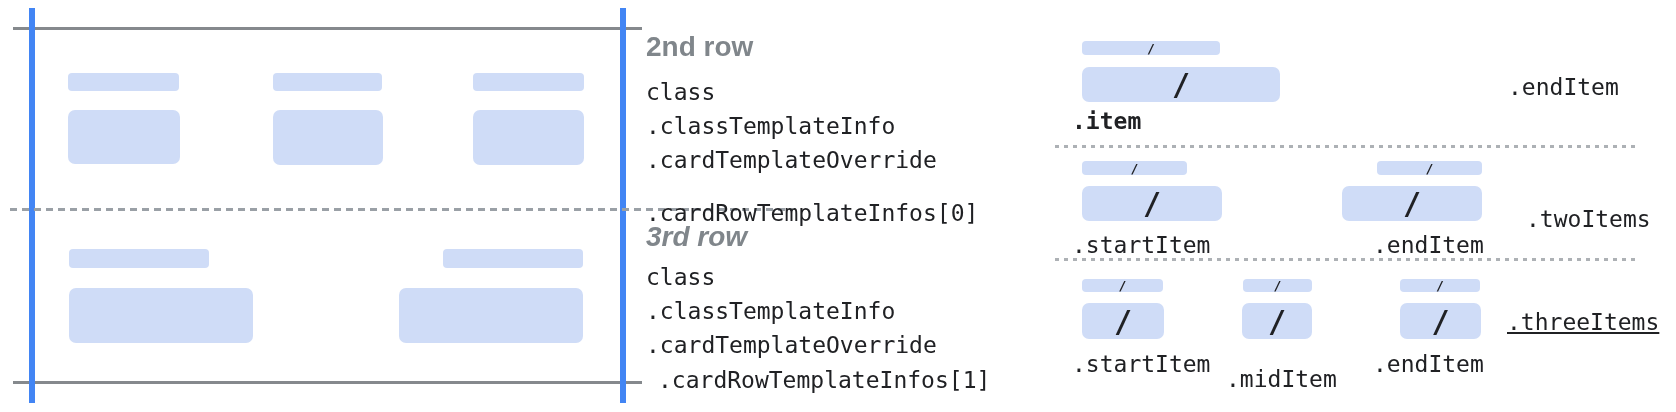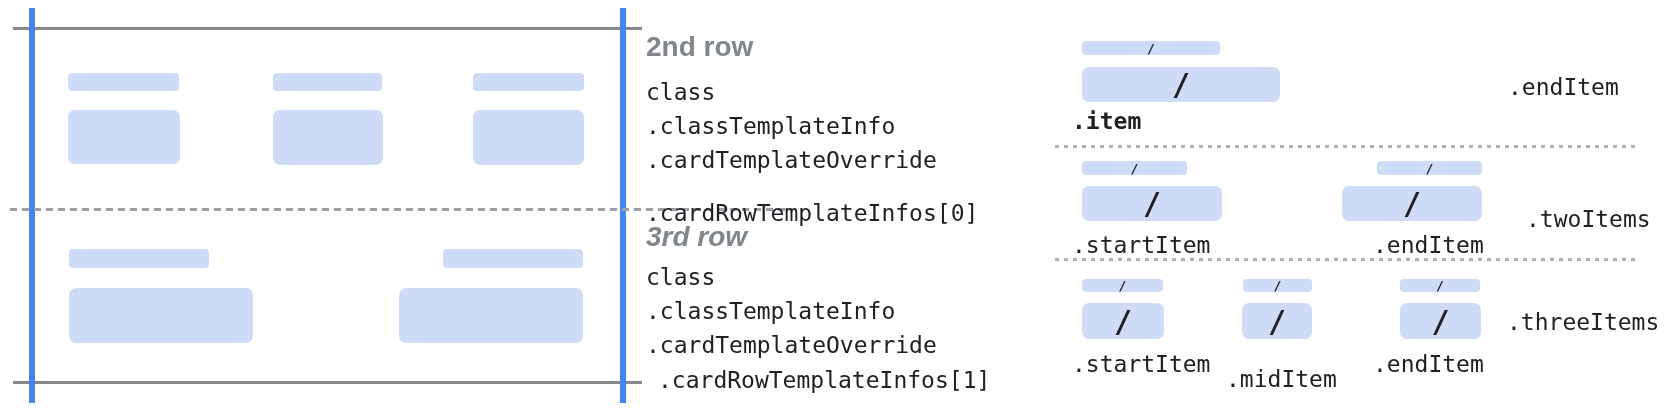--- a/index.html
+++ b/index.html
@@ -139,16 +139,16 @@
     </div>
     <div class="bar small" style="left:1400px;top:279px;width:80px;height:13px;">
       <span class="slash sm">/</span>
     </div>
     <div class="bar" style="left:1400px;top:303px;width:81px;height:36px;">
       <span class="slash big">/</span>
     </div>
     <div class="mono" style="left:1072px;top:351px;">.startItem</div>
     <div class="mono" style="left:1226px;top:366px;">.midItem</div>
     <div class="mono" style="left:1373px;top:351px;">.endItem</div>
-    <div class="mono" style="left:1507px;top:309px;">.threeItems</div>
+    <div class="mono" style="left:1507px;top:309px;text-decoration:underline;">.threeItems</div>
   </div>
 
 </div>
 
 </body></html>

